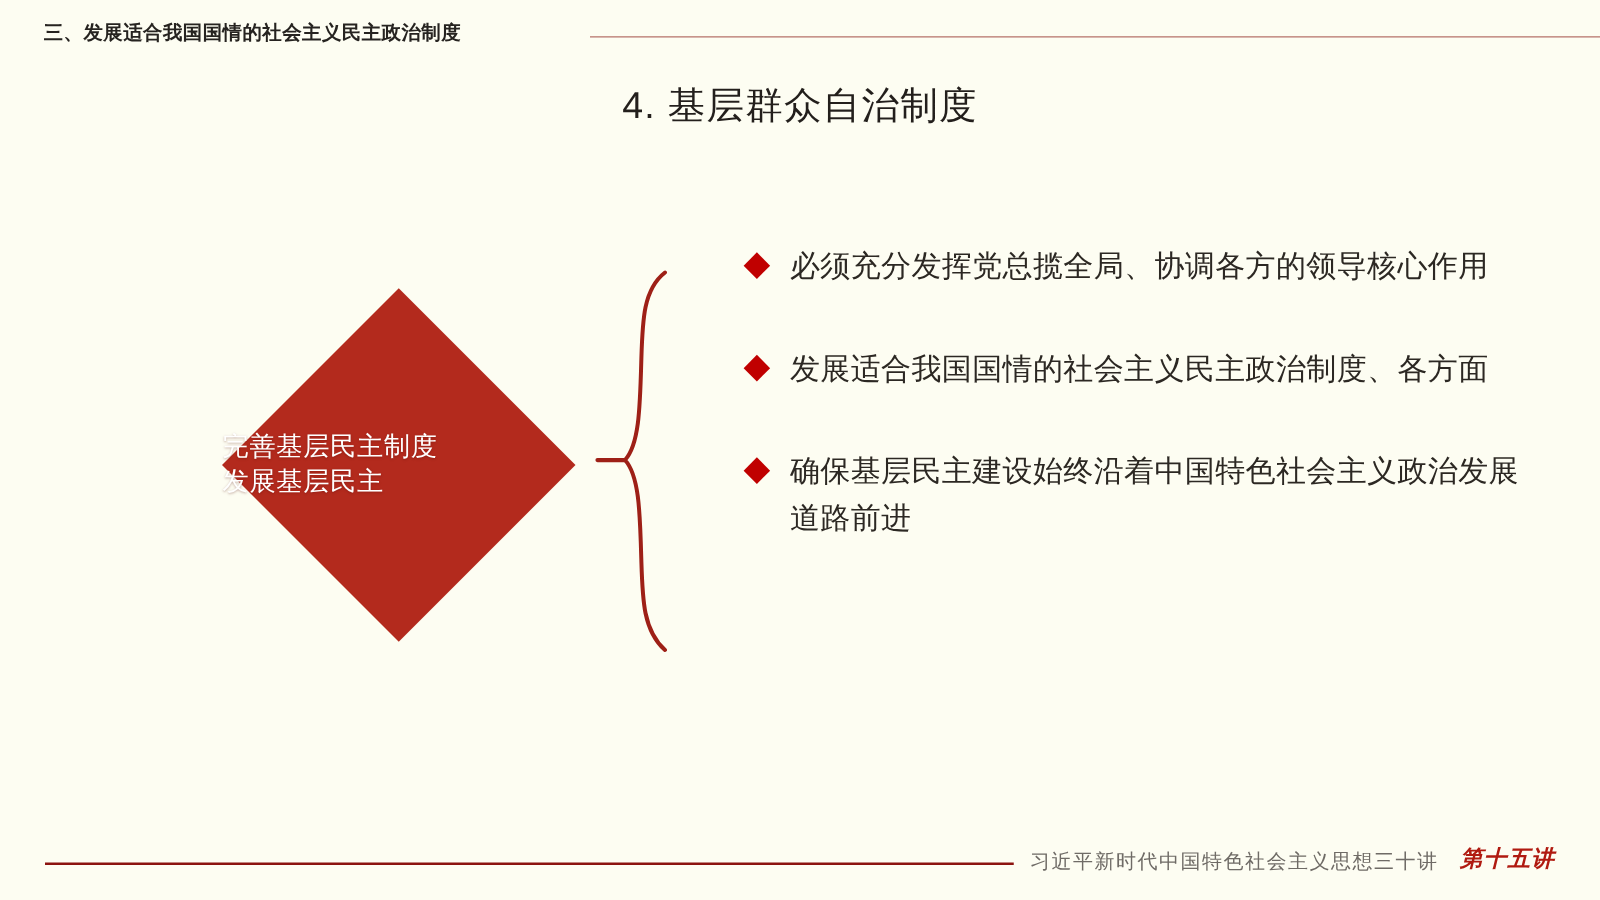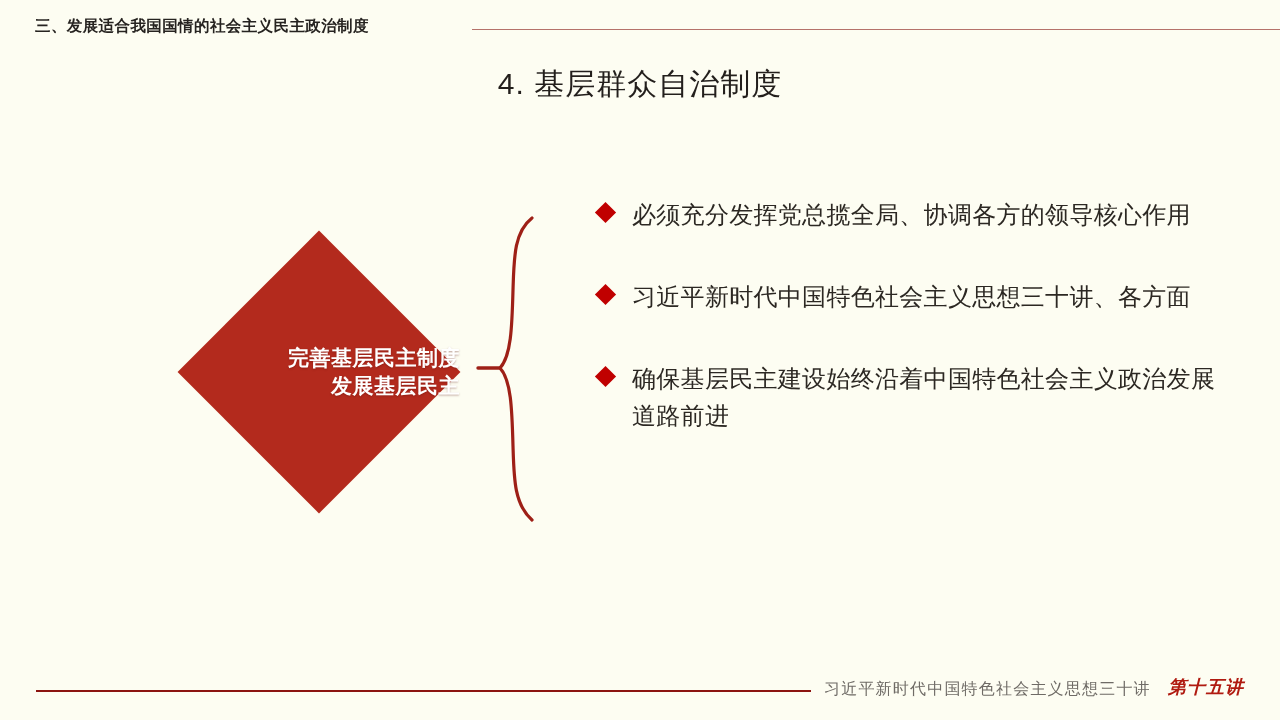--- a/index.html
+++ b/index.html
@@ -80,25 +80,25 @@
     transform: rotate(45deg);
   }
   .diamond-label {
     position: absolute;
     left: 0;
     top: 0;
     width: 282px;
     height: 282px;
     display: flex;
     flex-direction: column;
-    align-items: flex-end;
+    align-items: flex-start;
     justify-content: center;
     color: #ffffff;
     font-size: 21px;
-    font-weight: bold;
+    font-weight: normal;
     line-height: 1.33;
     letter-spacing: 0.5px;
     text-align: center;
     text-shadow: 0 1px 2px rgba(80,10,5,0.35);
   }
 
   
   .brace {
     position: absolute;
     left: 470px;
@@ -130,20 +130,21 @@
     height: 15px;
     background: #c00000;
     transform: rotate(45deg);
   }
   .bullet-text {
     margin-left: 34px;
     font-size: 24px;
     line-height: 1.56;
     color: #2c2823;
     letter-spacing: 0.3px;
+    font-family: Liberation Serif, serif;
   }
 
   
   .footer {
     position: absolute;
     left: 0;
     bottom: 0;
     width: 1280px;
     height: 60px;
   }
@@ -210,21 +211,21 @@
 
   <div class="bullets">
 
     <div class="bullet-item">
       <span class="bullet-marker"></span>
       <div class="bullet-text">必须充分发挥党总揽全局、协调各方的领导核心作用</div>
     </div>
 
     <div class="bullet-item">
       <span class="bullet-marker"></span>
-      <div class="bullet-text">习近平新时代中国特色社会主义思想三十讲、各方面</div>
+      <div class="bullet-text">发展适合我国国情的社会主义民主政治制度、各方面</div>
     </div>
 
     <div class="bullet-item">
       <span class="bullet-marker"></span>
       <div class="bullet-text">确保基层民主建设始终沿着中国特色社会主义政治发展道路前进</div>
     </div>
 
   </div>
 
   <div class="footer">

